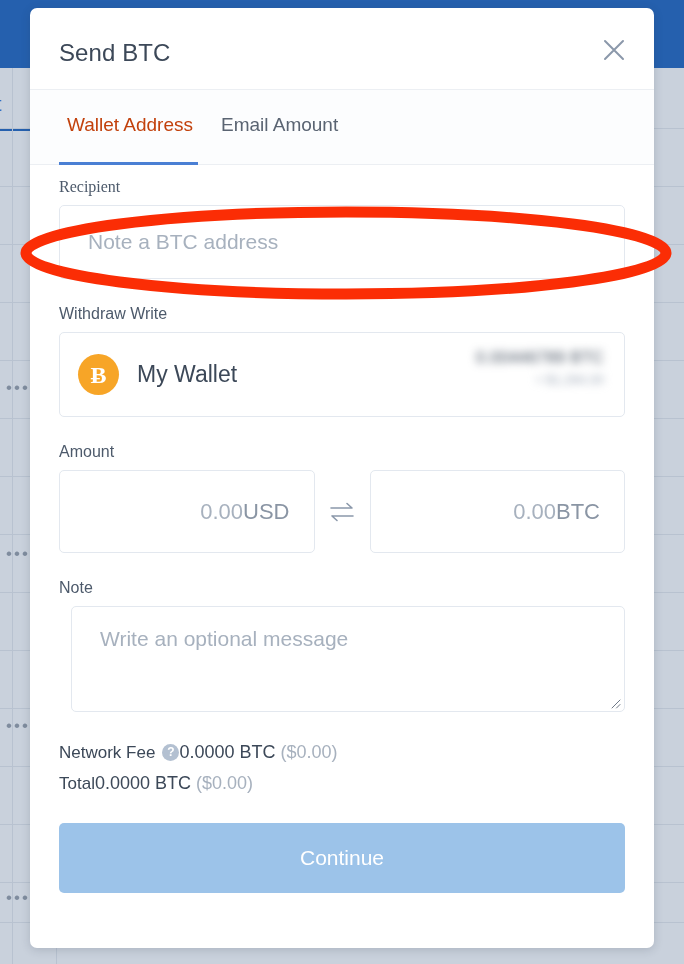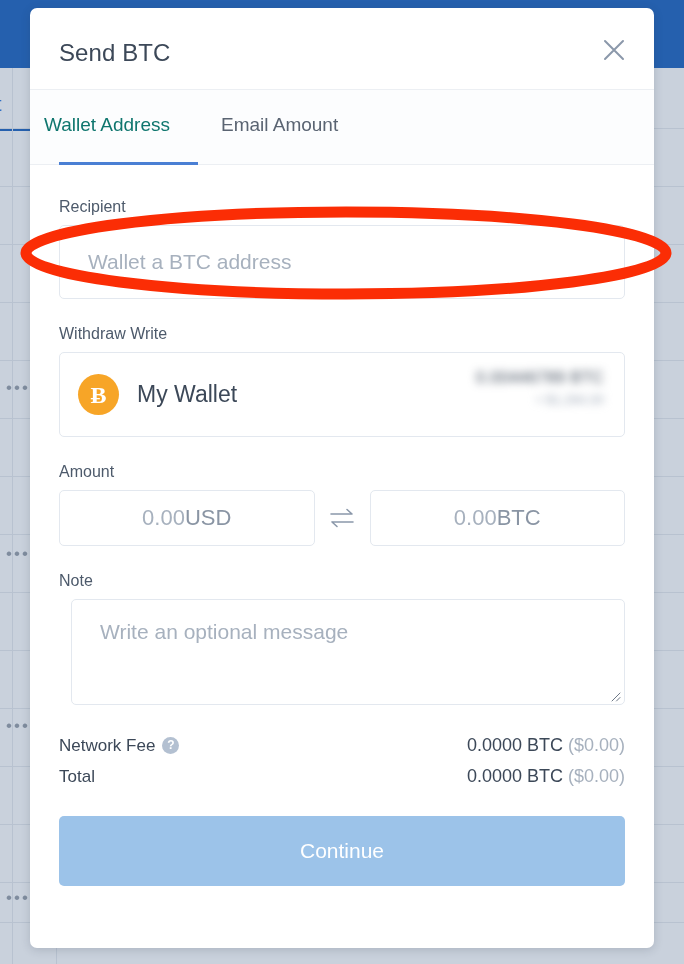--- a/index.html
+++ b/index.html
@@ -112,22 +112,22 @@
     background: #fcfdfe;
   }
   .tab {
     position: absolute;
     top: 24px;
     font-size: 19px;
     cursor: pointer;
     white-space: nowrap;
   }
   .tab.active {
-    left: 14px;
-    color: #0f766e;
+    left: 37px;
+    color: #c2410c;
   }
   .tab.inactive {
     left: 191px;
     color: #5a6472;
   }
   #tab-underline {
     position: absolute;
     left: 29px; bottom: -1px;
     width: 139px; height: 3px;
     background: #4a7fd4;
@@ -137,21 +137,21 @@
   #modal-body {
     position: relative;
     padding: 0 29px;
   }
   .field-label {
     font-size: 16px;
     color: #4d5a6b;
     margin-top: 26px;
     margin-bottom: 9px;
   }
-  .field-label.first { margin-top: 33px; }
+  .field-label.first { margin-top: 13px; font-family: Liberation Serif, serif; }
 
   .text-input {
     height: 74px;
     border: 1px solid #e3e8ef;
     border-radius: 5px;
     box-sizing: border-box;
     display: flex;
     align-items: center;
     padding: 0 28px;
     background: #ffffff;
@@ -205,27 +205,27 @@
     margin-top: 5px;
   }
 
   
   #amount-row {
     display: flex;
     align-items: center;
   }
   .amount-input {
     flex: 1;
-    height: 56px;
+    height: 83px;
     border: 1px solid #e3e8ef;
     border-radius: 5px;
     box-sizing: border-box;
     display: flex;
     align-items: center;
-    justify-content: center;
+    justify-content: flex-end;
     padding: 0 24px;
   }
   .amount-value {
     font-size: 22px;
     color: #a7b1be;
   }
   .amount-cur {
     font-size: 22px;
     color: #8a95a4;
   }
@@ -255,21 +255,21 @@
     right: 3px; bottom: 2px;
     width: 14px; height: 14px;
     cursor: nwse-resize;
   }
 
   
   #summary { margin-top: 25px; }
   .summary-row {
     display: flex;
     align-items: center;
-    justify-content: space-between;
+    justify-content: flex-start;
     height: 31px;
   }
   .summary-left {
     display: flex;
     align-items: center;
     font-size: 17px;
     color: #3c4858;
   }
   #help-icon {
     width: 17px; height: 17px;
@@ -365,21 +365,21 @@
   <div id="tabs">
     <div class="tab active">Wallet Address</div>
     <div class="tab inactive">Email Amount</div>
     <div id="tab-underline"></div>
   </div>
 
   <div id="modal-body">
 
     <div class="field-label first">Recipient</div>
     <div class="text-input">
-      <span class="placeholder">Wallet a BTC address</span>
+      <span class="placeholder">Note a BTC address</span>
     </div>
 
     <div class="field-label">Withdraw Write</div>
     <div id="withdraw-card">
       <div id="btc-icon">
         <svg width="41" height="41" viewBox="0 0 41 41" aria-hidden="true">
           <text x="20.5" y="29" text-anchor="middle" font-family="&quot;Liberation Serif&quot;, serif" font-size="24" font-weight="bold" fill="#ffffff">Ƀ</text>
         </svg>
       </div>
       <div id="wallet-name">My Wallet</div>

